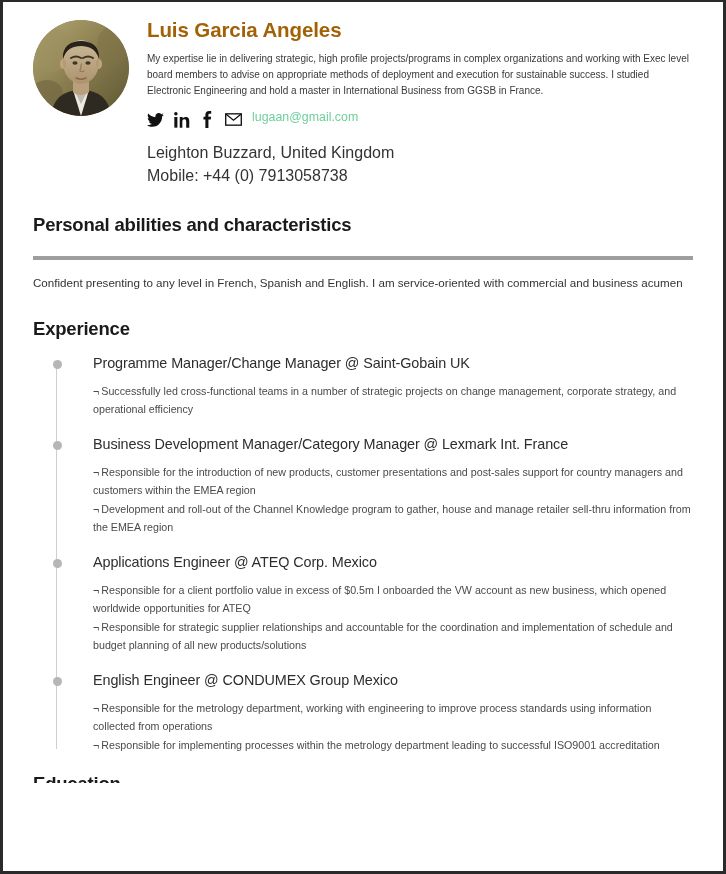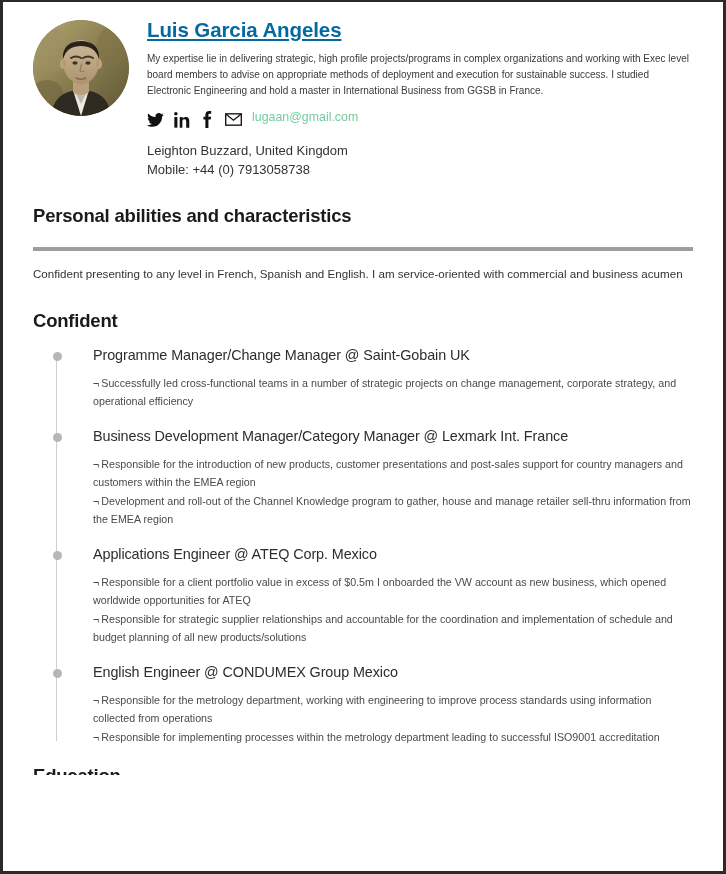--- a/index.html
+++ b/index.html
@@ -46,24 +46,23 @@
   .avatar svg { display: block; width: 96px; height: 96px; }
 
   .header-text {
     flex: 1 1 auto;
     padding-left: 18px;
   }
   .full-name {
     font-size: 20.5px;
     font-weight: bold;
     letter-spacing: -0.1px;
-    color: #0369a1;
+    color: #a16207;
     margin: 4px 0 9px 0;
     line-height: 1.15;
-    text-decoration: underline;
   }
   .summary {
     font-size: 10px;
     line-height: 1.62;
     color: #3a3a3a;
     margin: 0 0 12px 0;
     max-width: 548px;
   }
 
   .social-row {
@@ -84,21 +83,21 @@
   .social-icon svg { display: block; }
   .email-link {
     font-size: 12.4px;
     color: #6fcf9c;
     text-decoration: none;
     margin-left: 1px;
     line-height: 1;
   }
 
   .contact-line {
-    font-size: 13px;
+    font-size: 16px;
     line-height: 1.42;
     color: #333333;
   }
 
   
   .section-title {
     font-size: 18.5px;
     font-weight: bold;
     color: #1a1a1a;
     letter-spacing: -0.2px;
@@ -302,21 +301,21 @@
     <div class="section-title">Personal abilities and characteristics</div>
     <div class="ability-cols">
       <div class="ability-col">
         <div class="rule"></div>
         <div class="ability-text">Confident presenting to any level in French, Spanish and English. I am service-oriented with commercial and business acumen</div>
       </div>
     </div>
   </div>
 
   <div class="experience">
-    <div class="section-title">Confident</div>
+    <div class="section-title">Experience</div>
 
     <div class="timeline">
       <div class="timeline-line"></div>
 
       <div class="job">
         <span class="job-dot"></span>
         <div class="job-title">Programme Manager/Change Manager @ Saint-Gobain UK</div>
         <div class="job-bullets">
           <div class="bullet"><span class="mark">¬</span><span>Successfully led cross-functional teams in a number of strategic projects on change management, corporate strategy, and operational efficiency</span></div>
         </div>

